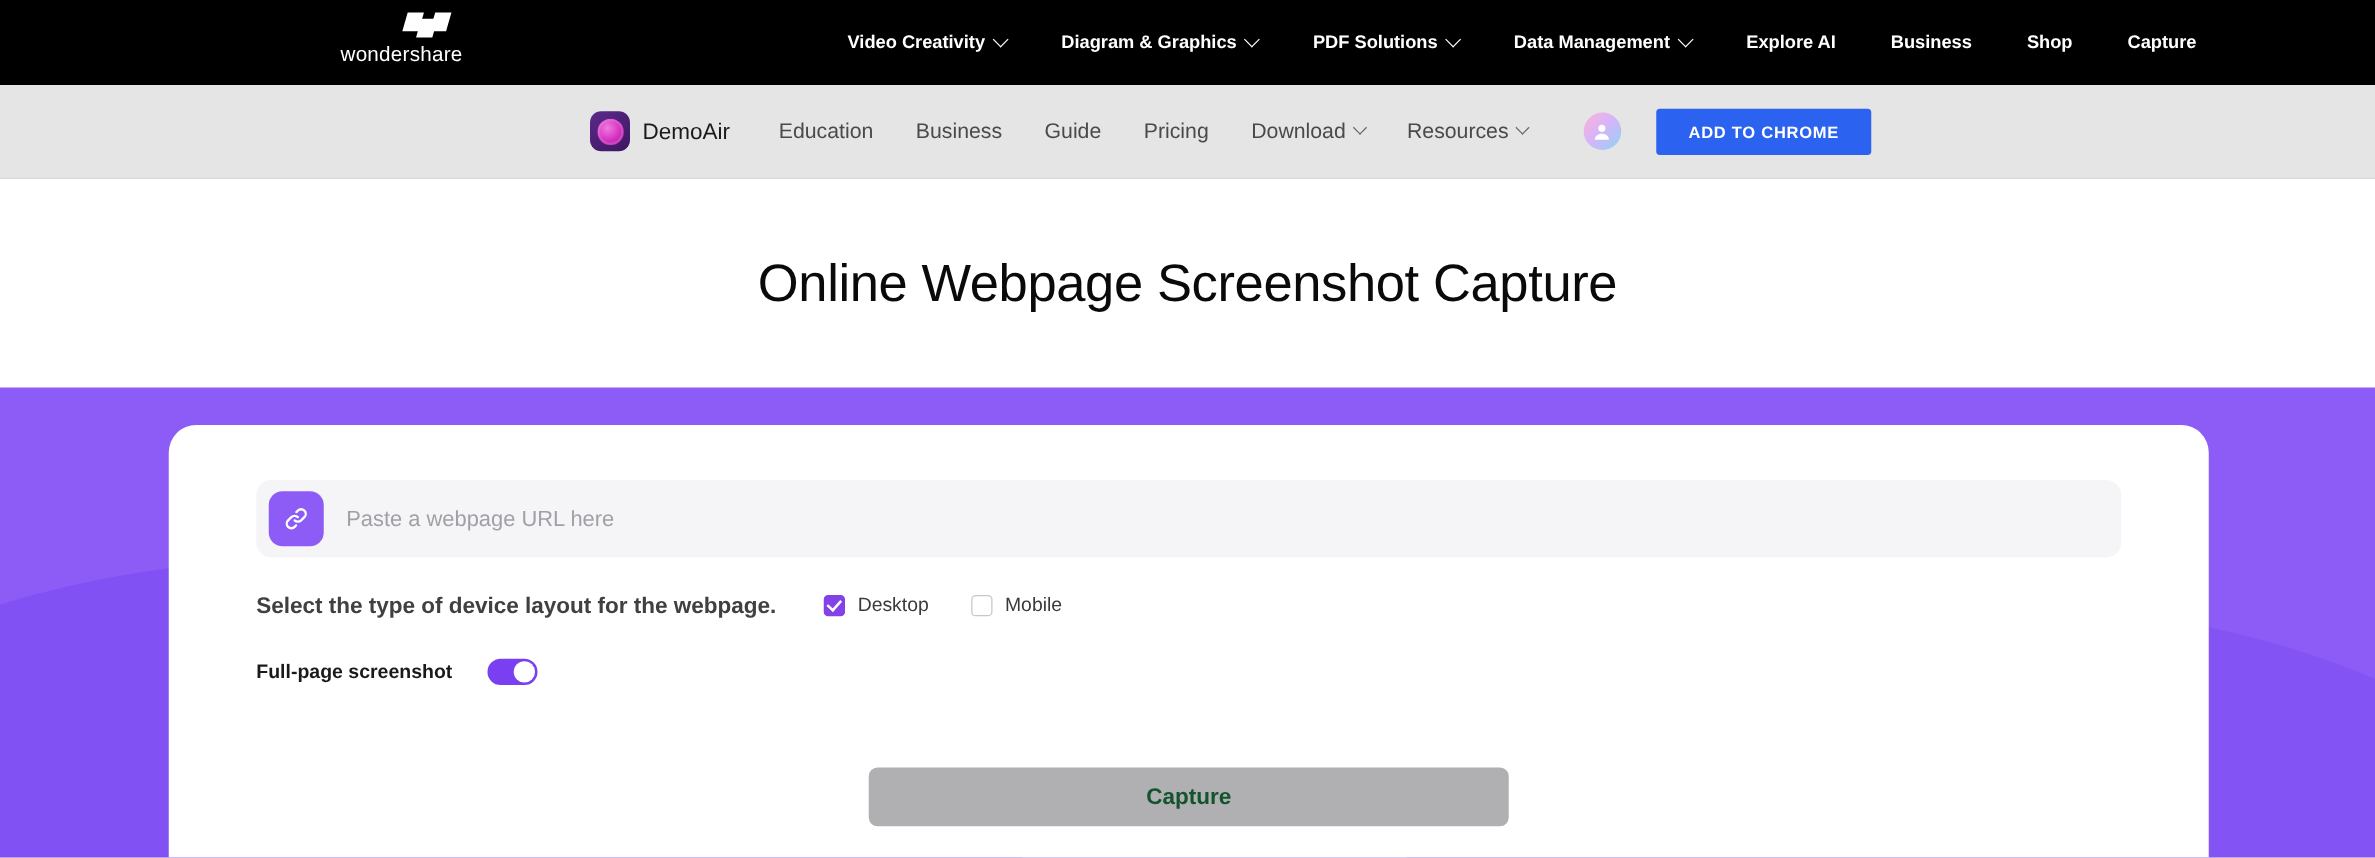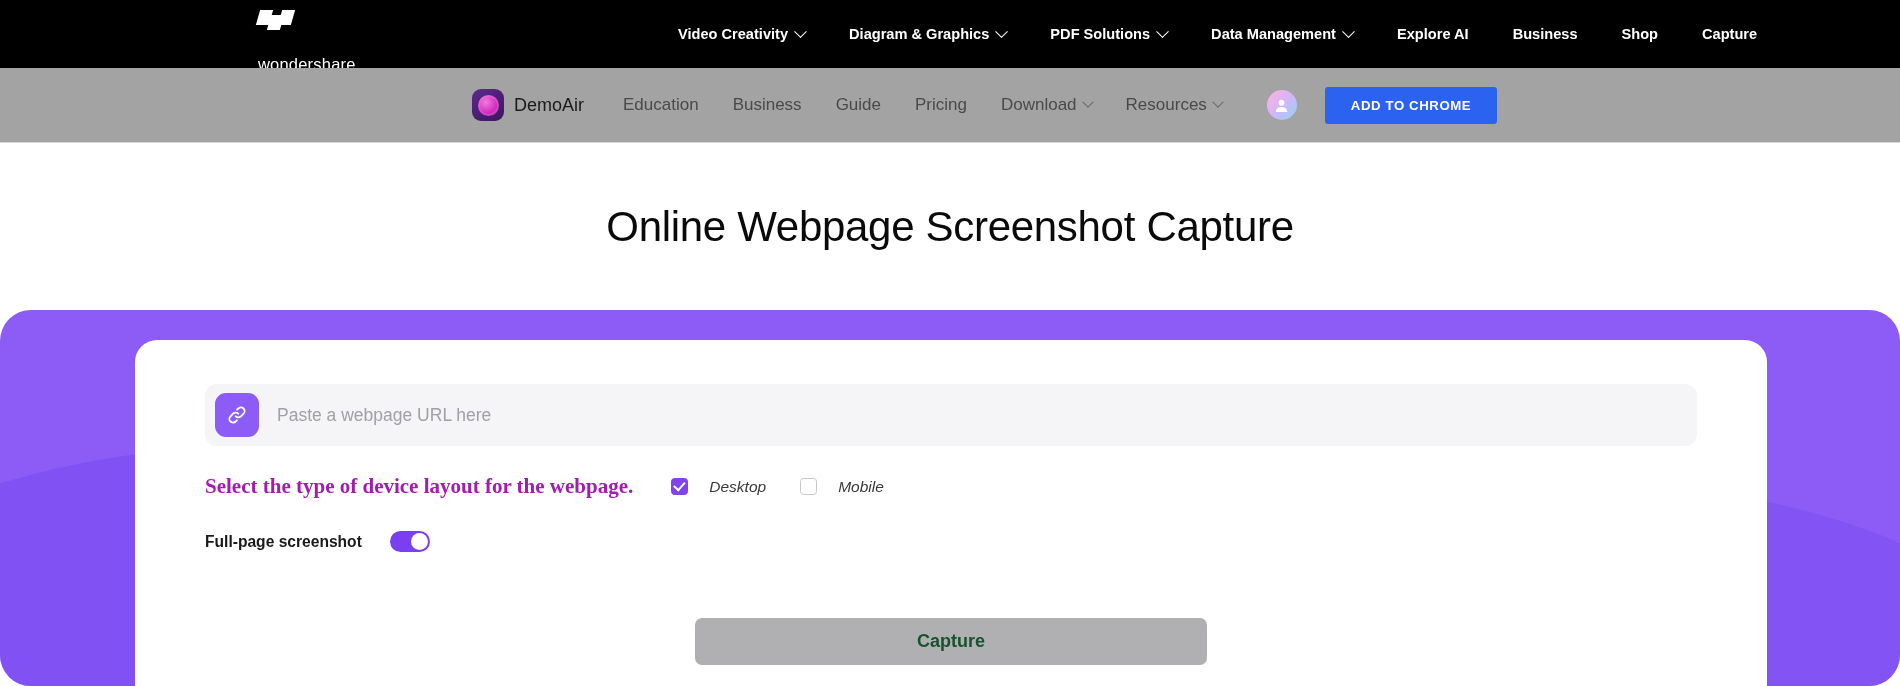--- a/index.html
+++ b/index.html
@@ -20,23 +20,22 @@
     align-items: center;
     position: relative;
     width: 100%;
   }
   .ws-logo {
     position: absolute;
     left: 258px;
     top: 10px;
     display: flex;
     flex-direction: column;
-    align-items: flex-start;
+    align-items: flex-end;
     width: 112px;
-    gap: 20px;
   }
   .ws-mark { width: 46px; height: 20px; position: relative; }
   .ws-mark span {
     position: absolute;
     width: 13px; height: 20px;
     background: #ffffff;
     transform: skewX(-16deg);
   }
   .ws-mark span.p1 { left: 0px;  top: 0px; height: 15px; }
   .ws-mark span.p2 { left: 11px; top: 5px; height: 15px; }
@@ -73,21 +72,21 @@
     display: inline-block;
     width: 9px; height: 9px;
     border-right: 1.8px solid currentColor;
     border-bottom: 1.8px solid currentColor;
     transform: rotate(45deg) translate(-2px,-2px);
   }
 
   
   .subnav {
     height: 75px;
-    background: #a3a3a3;
+    background: #e5e5e5;
     border-bottom: 1px solid #d8d8da;
     display: flex;
     align-items: center;
     position: relative;
   }
   .subnav-inner {
     position: absolute;
     left: 472px;
     display: flex;
     align-items: center;
@@ -172,21 +171,20 @@
     color: #0a0a0a;
     letter-spacing: -0.3px;
   }
 
   
   .purple-section {
     background: #8d5cf6;
     height: 376px;
     position: relative;
     overflow: hidden;
-    border-radius: 31px;
   }
   .purple-deco {
     position: absolute;
     left: -340px;
     bottom: -520px;
     width: 1200px;
     height: 760px;
     border-radius: 50%;
     background: #7d4df2;
     opacity: 0.75;
@@ -241,32 +239,30 @@
     font-family: "Liberation Sans", sans-serif;
   }
   .url-input::placeholder { color: #a0a0a6; }
 
   .device-row {
     display: flex;
     align-items: center;
     margin-top: 28px;
   }
   .device-label {
-    font-size: 21px;
+    font-size: 18px;
     font-weight: bold;
-    color: #a21caf;
-    font-family: Liberation Serif, serif;
+    color: #404040;
   }
   .opt {
     display: flex;
     align-items: center;
-    gap: 21px;
+    gap: 10px;
     margin-left: 34px;
     cursor: pointer;
-    font-style: italic;
   }
   .opt:first-of-type { margin-left: 38px; }
   .cbox {
     width: 17px; height: 17px;
     border-radius: 3.5px;
     border: 1.6px solid #c7c7cc;
     background: #ffffff;
     display: flex; align-items: center; justify-content: center;
     flex: none;
   }

